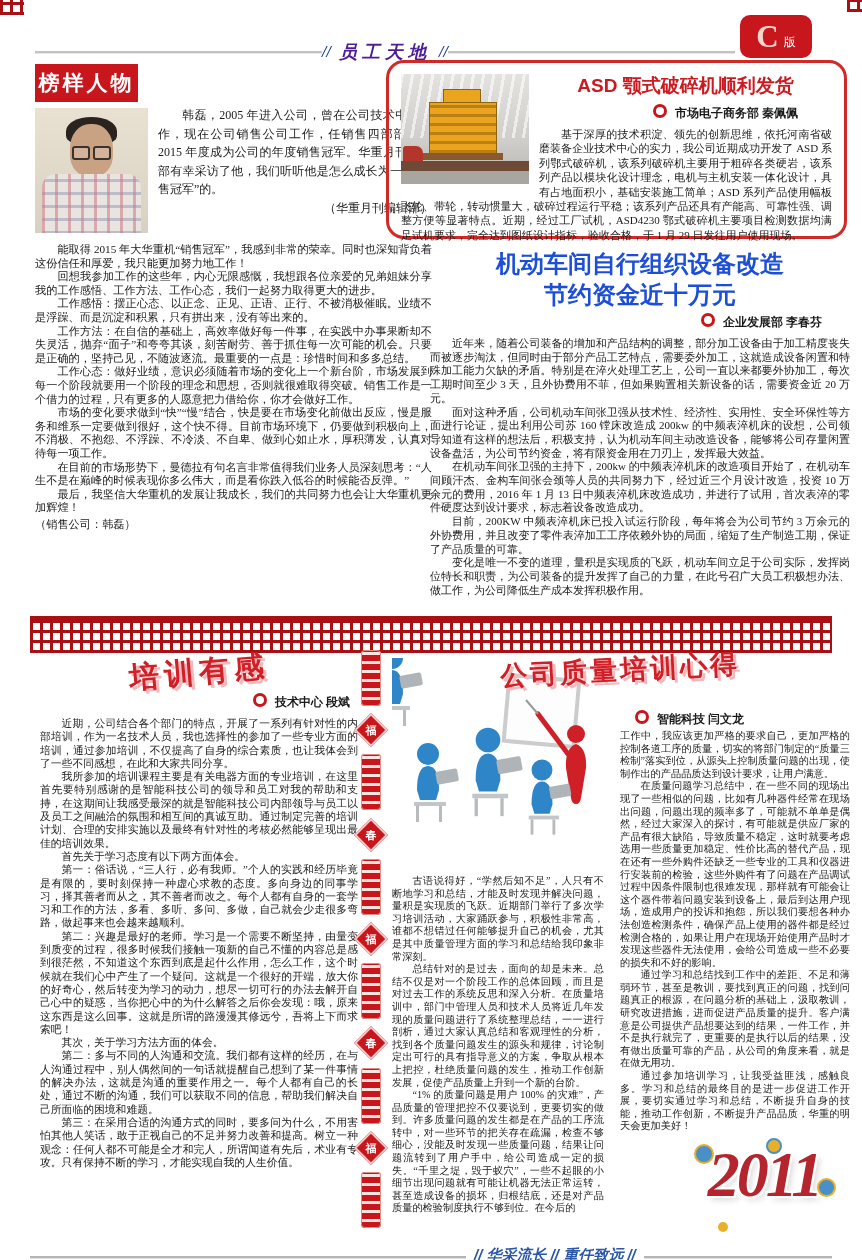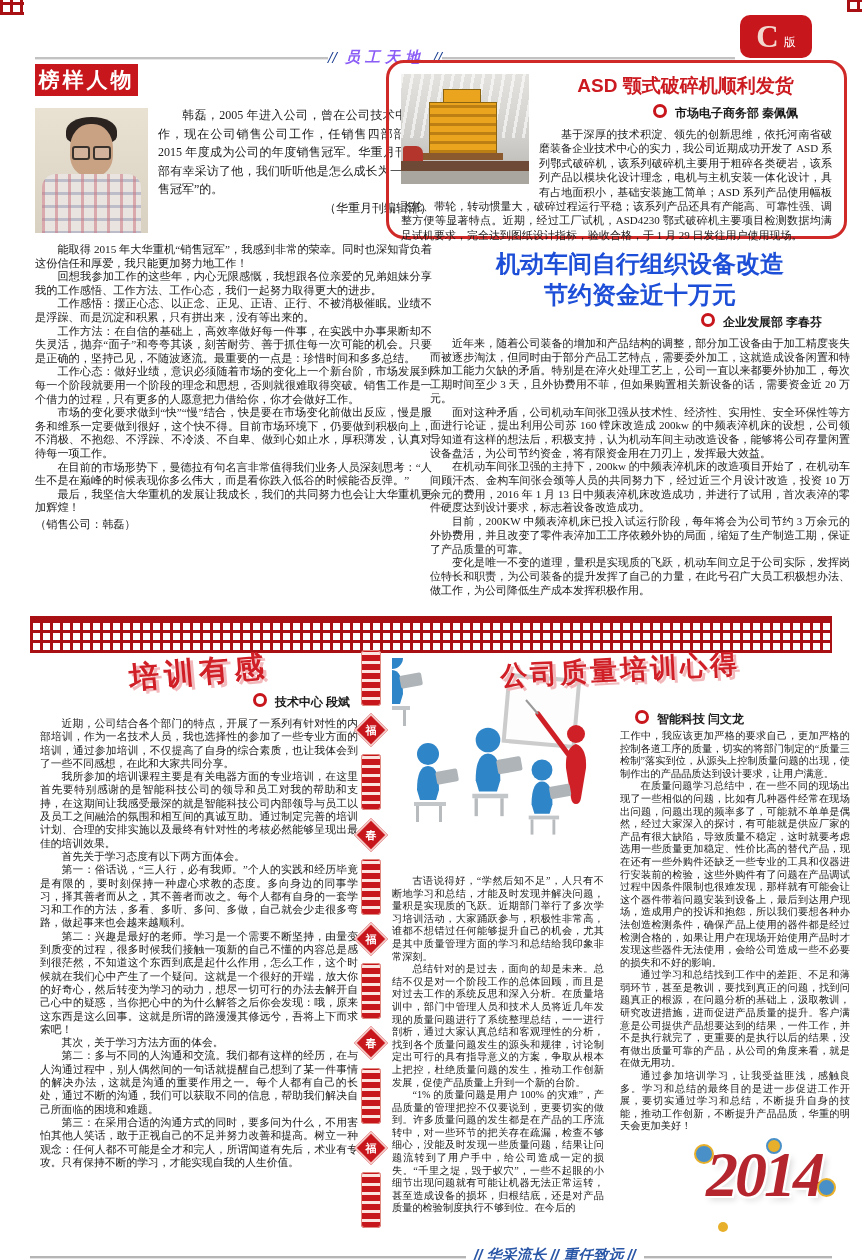--- a/index.html
+++ b/index.html
@@ -7,30 +7,30 @@
         font-family:"Liberation Serif",serif;color:#1a1a1a;overflow:hidden;}
   .lattice{background-color:#fff;
     background-image:repeating-linear-gradient(90deg,#a81014 0 3px,transparent 3px 10px),
                      repeating-linear-gradient(0deg,#a81014 0 3px,transparent 3px 10px);}
   .corner-tl{position:absolute;left:0;top:0;width:24px;height:15px;}
   .corner-tr{position:absolute;right:0;top:0;width:15px;height:12px;}
 
   
   .page-header{position:absolute;left:35px;top:40px;width:700px;display:flex;align-items:center;}
   .h-rule{flex:1;height:0;border-top:2px solid #c2c2c2;box-shadow:0 1px 0 #e8e8e8;}
-  .header-title{margin:8px 8px;color:#8b5cf6;font-weight:bold;font-style:italic;font-size:15px;
+  .header-title{margin:0 8px;color:#4c1d95;font-weight:bold;font-style:italic;font-size:18px;
     letter-spacing:5px;font-family:"Liberation Sans",sans-serif;white-space:nowrap;}
   .h-decor{color:#16398f;font-weight:bold;font-style:italic;font-size:16px;}
   .edition-badge{position:absolute;left:740px;top:15px;width:72px;height:43px;background:#c8161d;
     border-radius:10px;display:flex;align-items:center;justify-content:center;gap:5px;}
   .edition-letter{color:#f2d7ce;font-size:31px;font-weight:bold;line-height:1;}
   .edition-word{color:#fff;font-size:12px;margin-top:12px;}
 
   
-  .role-label{position:absolute;left:35px;top:64px;width:103px;height:32px;background:#c8161d;
+  .role-label{position:absolute;left:35px;top:64px;width:103px;height:38px;background:#c8161d;
     color:#fff;font-weight:bold;font-size:21px;letter-spacing:3px;display:flex;align-items:center;
     justify-content:center;font-family:Liberation Serif, serif;}
   .photo{position:absolute;left:35px;top:108px;width:113px;height:125px;overflow:hidden;
     background:linear-gradient(#e9e2d3,#d8d1c2);}
   .photo .hair{position:absolute;left:31px;top:9px;width:51px;height:28px;background:#2a2320;border-radius:50% 50% 34% 34%;}
   .photo .head{position:absolute;left:35px;top:16px;width:43px;height:52px;background:#c9a183;border-radius:46% 46% 40% 40%;}
   .photo .gl{position:absolute;top:38px;width:14px;height:10px;border:2px solid #3a332d;border-radius:3px;background:rgba(255,255,255,.2);}
   .photo .gl.l{left:37px;} .photo .gl.r{left:58px;}
   .photo .torso{position:absolute;left:7px;top:66px;width:99px;height:60px;border-radius:14px 14px 0 0;
     background-color:#e9e4e0;
@@ -295,21 +295,21 @@
       <p>通过学习和总结找到工作中的差距、不足和薄弱环节，甚至是教训，要找到真正的问题，找到问题真正的根源，在问题分析的基础上，汲取教训，研究改进措施，进而促进产品质量的提升。客户满意是公司提供产品想要达到的结果，一件工作，并不是执行就完了，更重要的是执行以后的结果，没有做出质量可靠的产品，从公司的角度来看，就是在做无用功。</p>
       <p>通过参加培训学习，让我受益匪浅，感触良多。学习和总结的最终目的是进一步促进工作开展，要切实通过学习和总结，不断提升自身的技能，推动工作创新，不断提升产品品质，华重的明天会更加美好！</p>
     </div>
   </div>
 
   <div class="year2016">
     <span class="dot b1"></span>
     <span class="dot y1"></span>
     <span class="dot b2"></span>
     <span class="dot y2"></span>
-    <span class="num">2014</span>
+    <span class="num">2011</span>
   </div>
 
   <div class="footer">
     <div class="footer-rule"></div>
     <div class="footer-text">
       <span class="f-decor">//</span>
       <span>华采流长</span>
       <span class="f-decor">//</span>
       <span>重任致远</span>
       <span class="f-decor">//</span>

